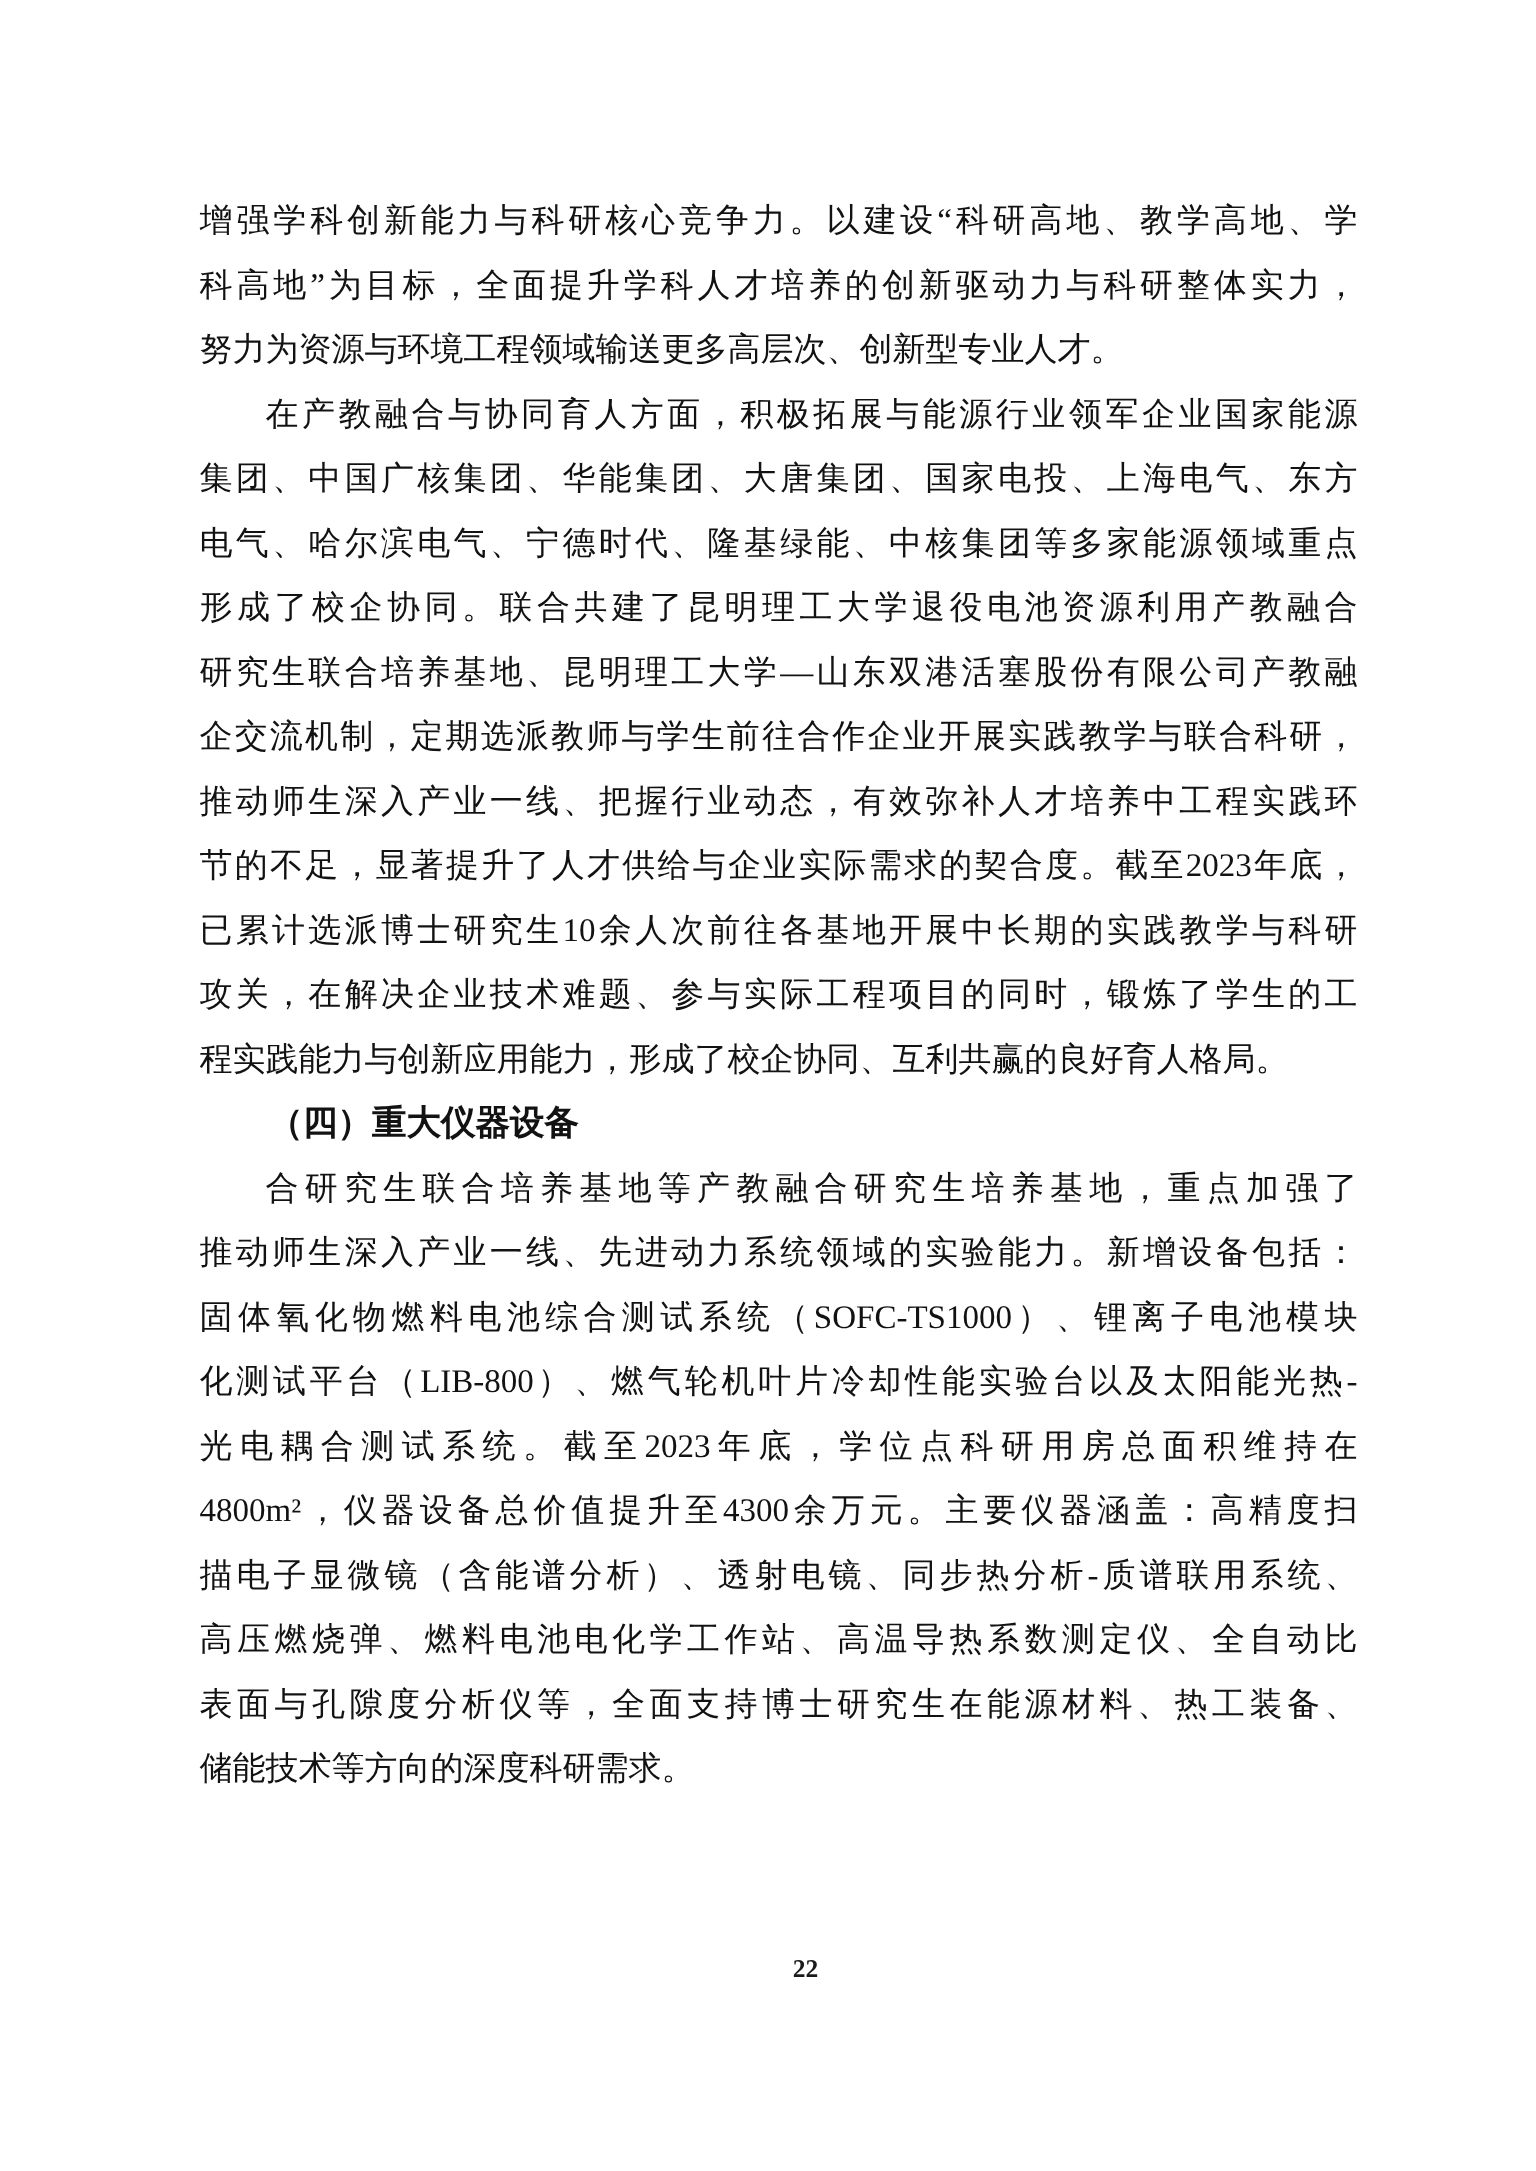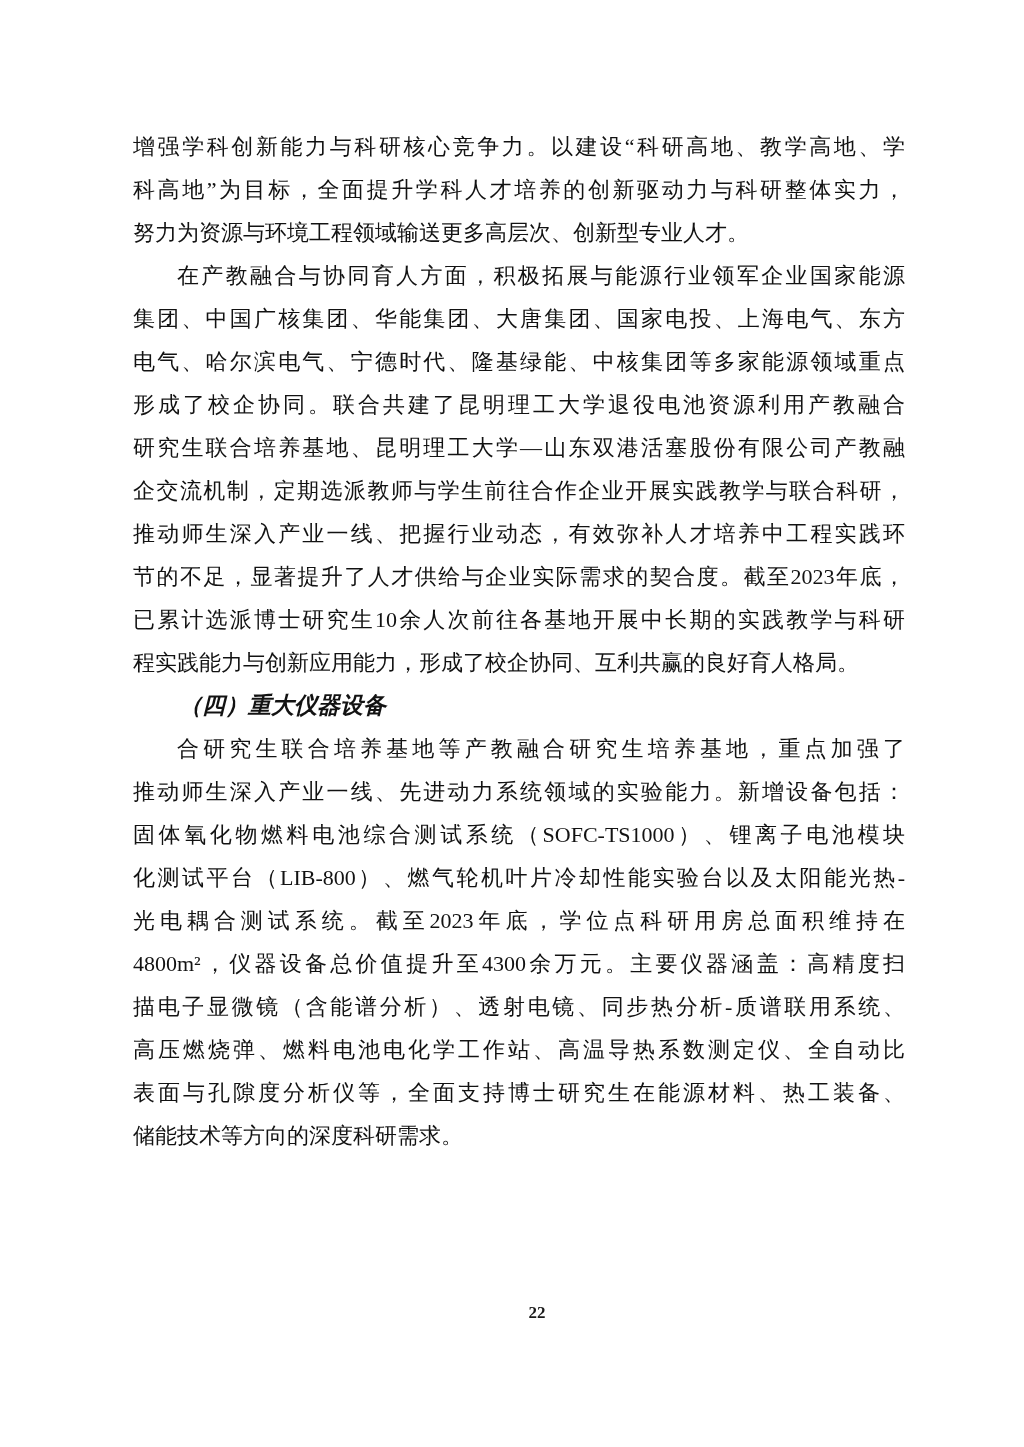--- a/index.html
+++ b/index.html
@@ -31,21 +31,20 @@
     text-align: left;
     text-align-last: left;
   }
   .line.indent { text-indent: 2em; }
   .line.heading {
     font-weight: bold;
     font-size: 23px;
     text-align: left;
     text-align-last: left;
     text-indent: 2em;
-    font-style: italic;
   }
   .footer {
     position: absolute;
     left: 0;
     top: 1303px;
     width: 1024px;
     text-align: center;
     font-size: 17px;
     font-weight: bold;
     color: #1a1a1a;
@@ -66,20 +65,21 @@
   <section>
     <div class="line indent">在产教融合与协同育人方面，积极拓展与能源行业领军企业国家能源</div>
     <div class="line">集团、中国广核集团、华能集团、大唐集团、国家电投、上海电气、东方</div>
     <div class="line">电气、哈尔滨电气、宁德时代、隆基绿能、中核集团等多家能源领域重点</div>
     <div class="line">形成了校企协同。联合共建了昆明理工大学退役电池资源利用产教融合</div>
     <div class="line">研究生联合培养基地、昆明理工大学—山东双港活塞股份有限公司产教融</div>
     <div class="line">企交流机制，定期选派教师与学生前往合作企业开展实践教学与联合科研，</div>
     <div class="line">推动师生深入产业一线、把握行业动态，有效弥补人才培养中工程实践环</div>
     <div class="line">节的不足，显著提升了人才供给与企业实际需求的契合度。截至2023年底，</div>
     <div class="line">已累计选派博士研究生10余人次前往各基地开展中长期的实践教学与科研</div>
+    <div class="line">攻关，在解决企业技术难题、参与实际工程项目的同时，锻炼了学生的工</div>
     <div class="line last">程实践能力与创新应用能力，形成了校企协同、互利共赢的良好育人格局。</div>
   </section>
 
   <div class="line heading">（四）重大仪器设备</div>
 
   <section>
     <div class="line indent">合研究生联合培养基地等产教融合研究生培养基地，重点加强了</div>
     <div class="line">推动师生深入产业一线、先进动力系统领域的实验能力。新增设备包括：</div>
     <div class="line">固体氧化物燃料电池综合测试系统（SOFC-TS1000）、锂离子电池模块</div>
     <div class="line">化测试平台（LIB-800）、燃气轮机叶片冷却性能实验台以及太阳能光热-</div>

